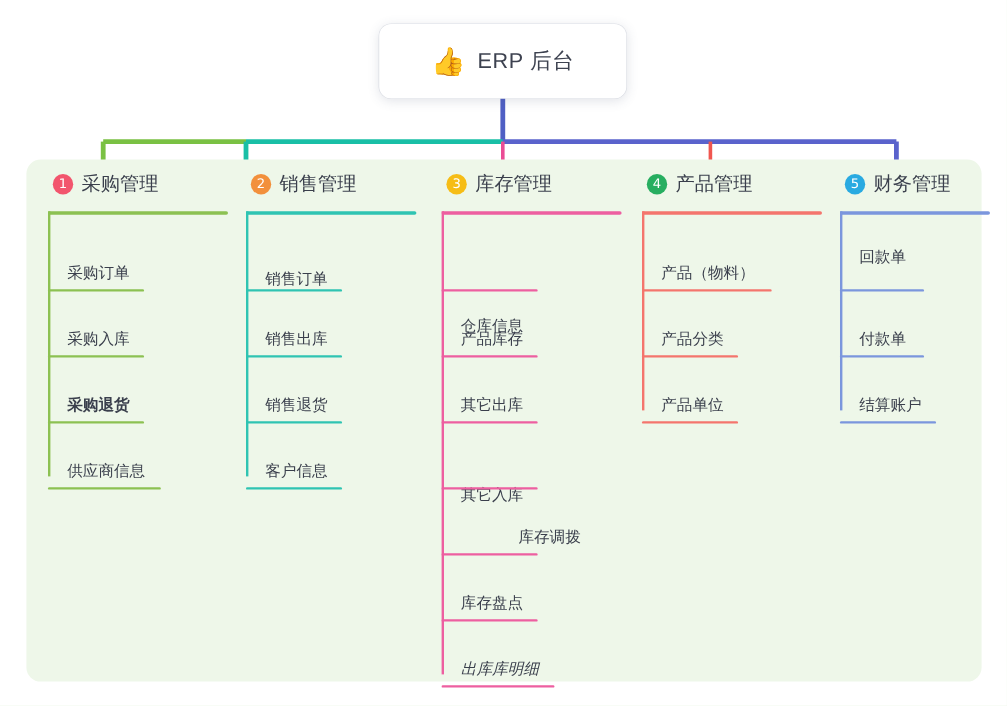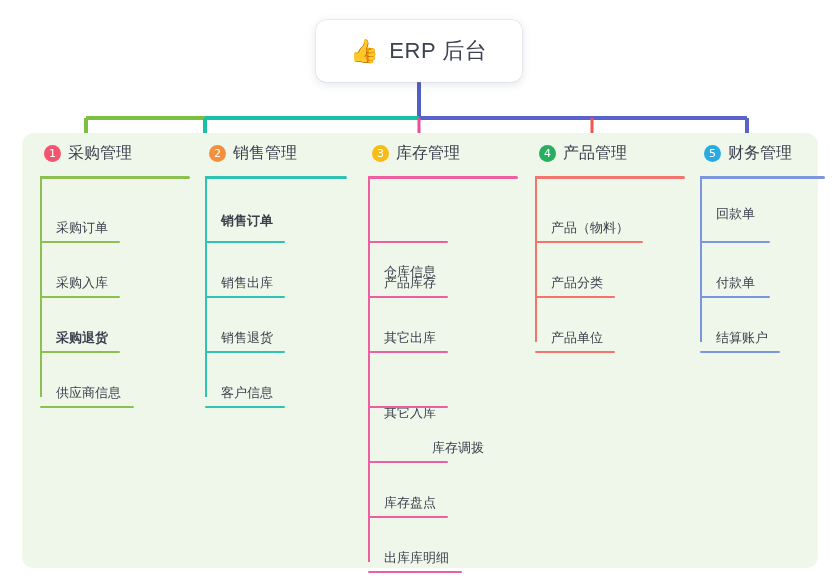--- a/index.html
+++ b/index.html
@@ -18,21 +18,21 @@
     left:316px;top:20px;
     width:206px;height:62px;
     background:#ffffff;
     border-radius:10px;
     box-shadow:0 2px 10px rgba(70,80,110,.16), 0 0 0 .5px rgba(180,186,200,.35);
     display:flex;align-items:center;justify-content:center;
     gap:10px;
   }
   .root-emoji{font-size:23px;line-height:1;}
   .root-title{
-    font-size:22px;color:#3d4250;letter-spacing:.5px;white-space:nowrap;
+    font-size:18px;color:#3d4250;letter-spacing:.5px;white-space:nowrap;
   }
 
   
   #wires{position:absolute;left:0;top:0;width:839px;height:588px;pointer-events:none;}
 
   
   .panel{
     position:absolute;
     left:22px;top:133px;
     width:796px;height:435px;
@@ -116,21 +116,21 @@
         </div>
       </div>
       <div class="col" style="left: 205px;">
         <div class="col-head" style="top: 143px; left: 4px;">
           <span class="badge" style="background: rgb(242, 144, 60);">2</span>
           <span class="col-title">销售管理</span>
         </div>
         <div class="head-rule" style="top: 176px; left: 0px; width: 142px; background: rgb(47, 196, 178);"></div>
         <div class="spine" style="top: 176px; left: 0px; height: 221px; background: rgb(47, 196, 178);"></div>
         <div class="leaf">
-          <div class="leaf-label" style="top: 212px; font-weight: bold;">销售订单</div>
+          <div class="leaf-label" style="top: 224px;">销售订单</div>
           <div class="leaf-rule" style="top: 241px; width: 80px; background: rgb(47, 196, 178);"></div>
         </div>
         <div class="leaf">
           <div class="leaf-label" style="top: 274px;">销售出库</div>
           <div class="leaf-rule" style="top: 296px; width: 80px; background: rgb(47, 196, 178);"></div>
         </div>
         <div class="leaf">
           <div class="leaf-label" style="top: 329px;">销售退货</div>
           <div class="leaf-rule" style="top: 351px; width: 80px; background: rgb(47, 196, 178);"></div>
         </div>
@@ -164,21 +164,21 @@
         </div>
         <div class="leaf">
           <div class="leaf-label" style="top: 439px; margin-left: 48px;">库存调拨</div>
           <div class="leaf-rule" style="top: 461px; width: 80px; background: rgb(237, 95, 160);"></div>
         </div>
         <div class="leaf">
           <div class="leaf-label" style="top: 494px;">库存盘点</div>
           <div class="leaf-rule" style="top: 516px; width: 80px; background: rgb(237, 95, 160);"></div>
         </div>
         <div class="leaf">
-          <div class="leaf-label" style="top: 549px;">出库库明细</div>
+          <div class="leaf-label" style="top: 549px; font-style: italic;">出库库明细</div>
           <div class="leaf-rule" style="top: 571px; width: 94px; background: rgb(237, 95, 160);"></div>
         </div>
       </div>
       <div class="col" style="left: 535px;">
         <div class="col-head" style="top: 143px; left: 4px;">
           <span class="badge" style="background: rgb(39, 174, 96);">4</span>
           <span class="col-title">产品管理</span>
         </div>
         <div class="head-rule" style="top: 176px; left: 0px; width: 150px; background: rgb(244, 117, 109);"></div>
         <div class="spine" style="top: 176px; left: 0px; height: 166px; background: rgb(244, 117, 109);"></div>

